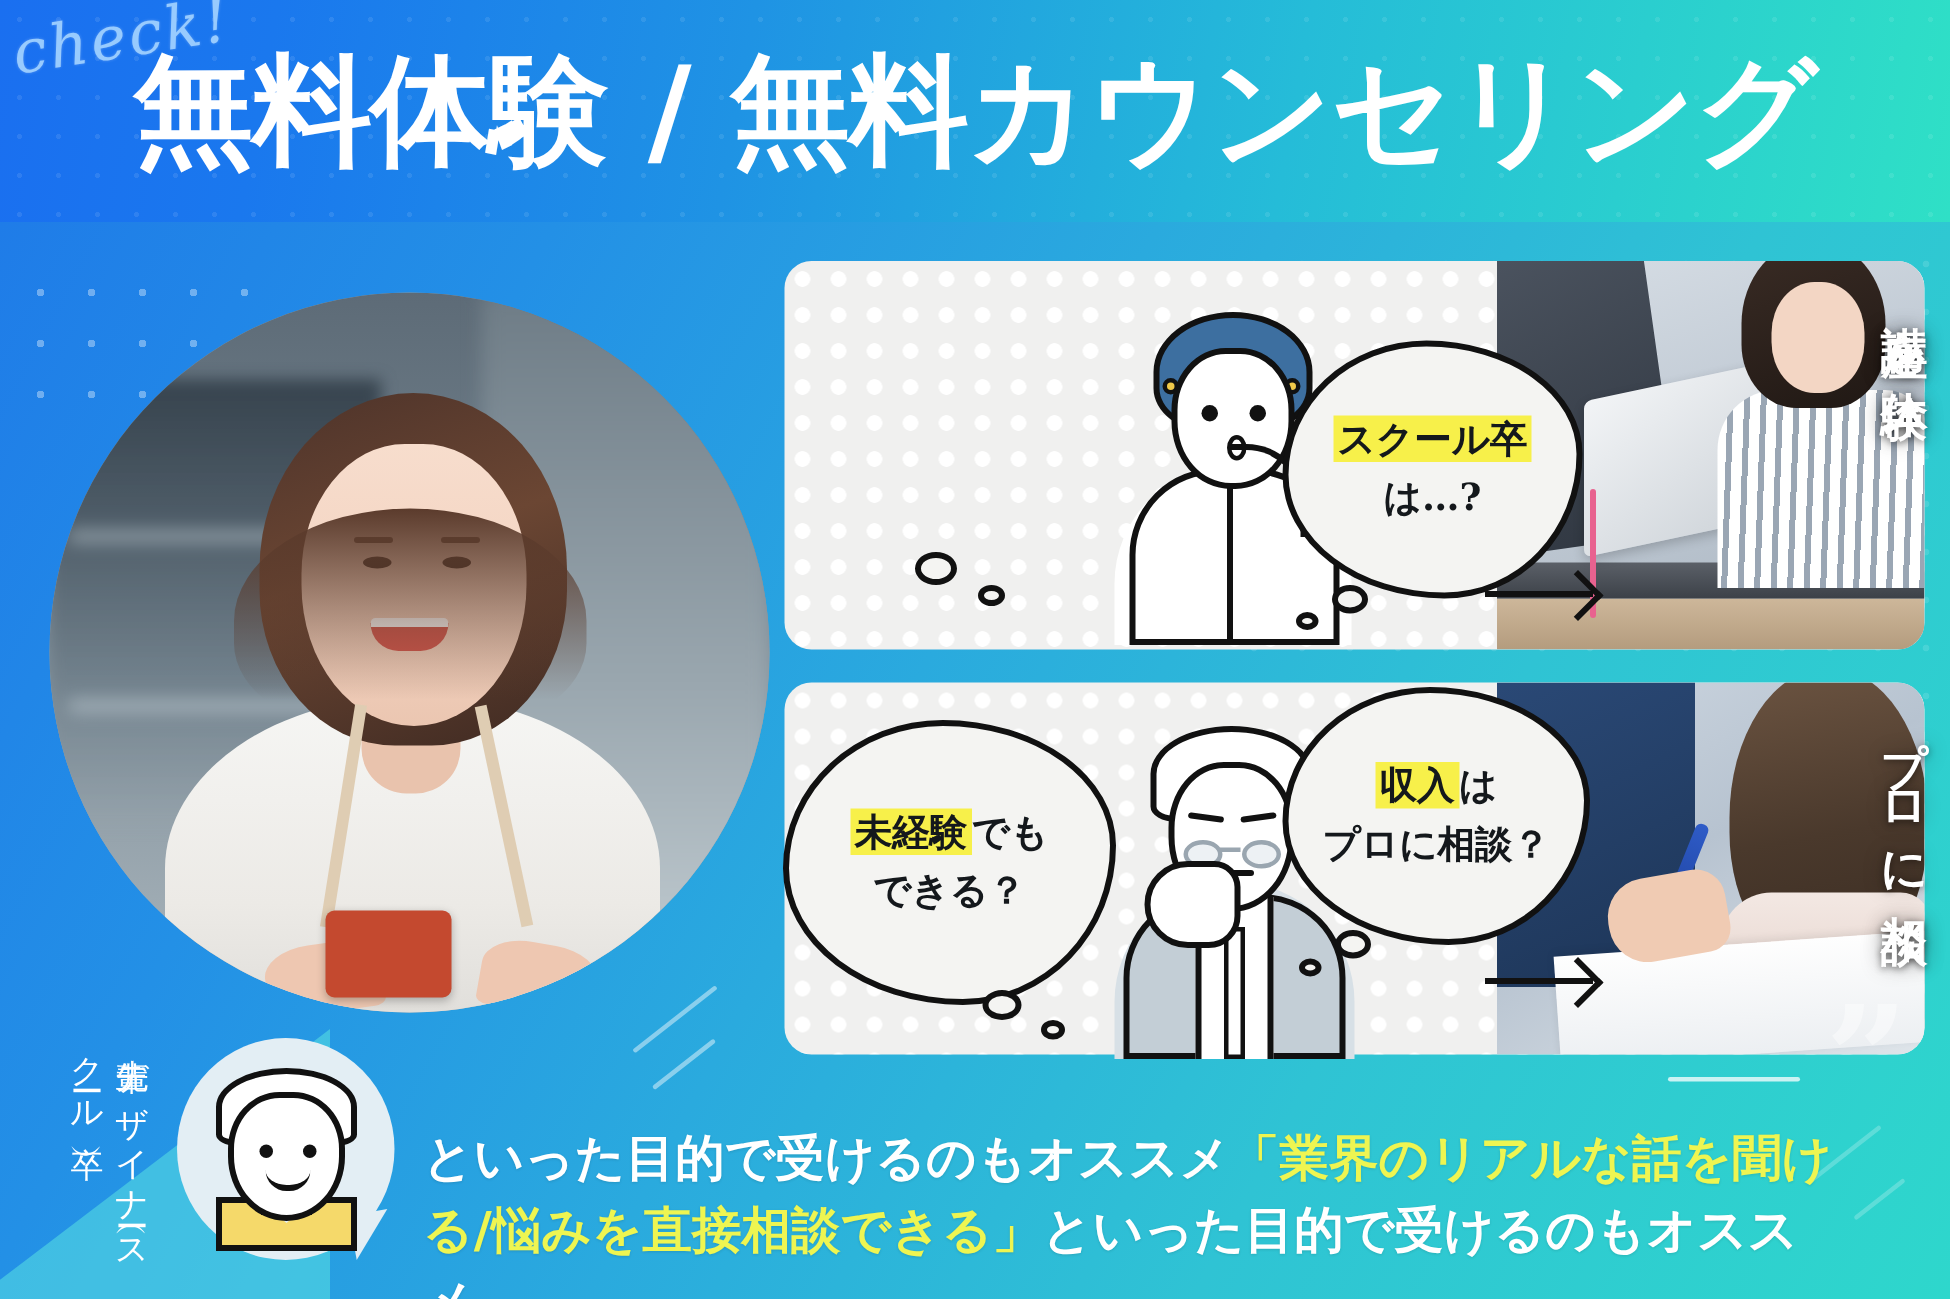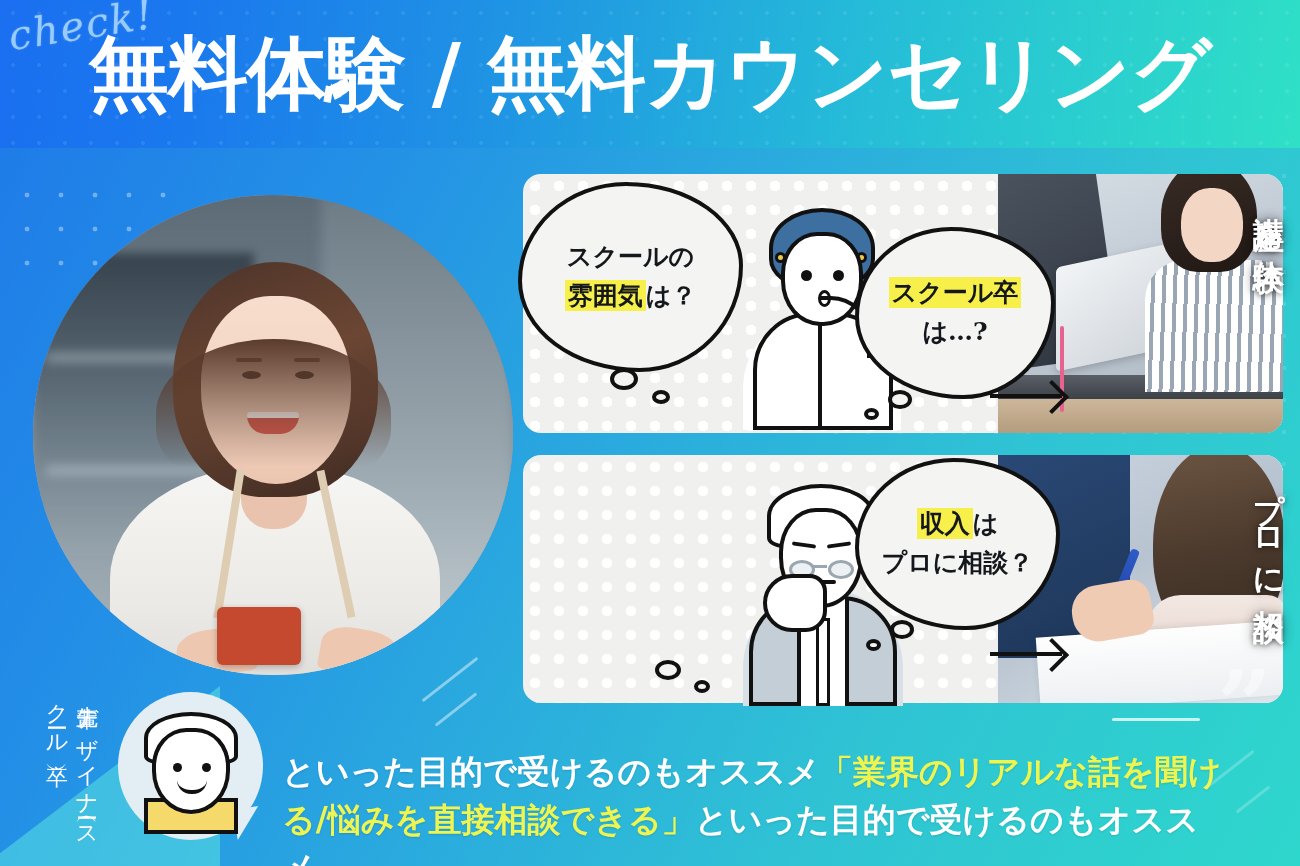--- a/index.html
+++ b/index.html
@@ -587,38 +587,38 @@
       <div class="im-brow l"></div>
       <div class="im-brow r"></div>
       <div class="im-glass l"></div>
       <div class="im-glass r"></div>
       <div class="im-glass-bridge"></div>
       <div class="im-mouth"></div>
     </div>
     <div class="im-hand"></div>
   </div>
 
-  <div class="bubble bubble-cloud b1">
-    <div class="bubble-text">
-      <span>スクールの</span><br>
-      <span class="hl">雰囲気</span><span>は？</span>
-    </div>
-  </div>
   <div class="tail b1t1"></div>
   <div class="tail b1t2"></div>
 
   <div class="bubble bubble-cloud b2">
     <div class="bubble-text">
       <span class="hl">スクール卒</span><br>
       <span>は…?</span>
     </div>
   </div>
   <div class="tail b2t1"></div>
   <div class="tail b2t2"></div>
 
+  <div class="bubble bubble-cloud b3">
+    <div class="bubble-text">
+      <span class="hl">未経験</span><span>でも</span><br>
+      <span>できる？</span>
+    </div>
+  </div>
   <div class="tail b3t1"></div>
   <div class="tail b3t2"></div>
 
   <div class="bubble bubble-cloud b4">
     <div class="bubble-text">
       <span class="hl">収入</span><span>は</span><br>
       <span>プロに相談？</span>
     </div>
   </div>
   <div class="tail b4t1"></div>

